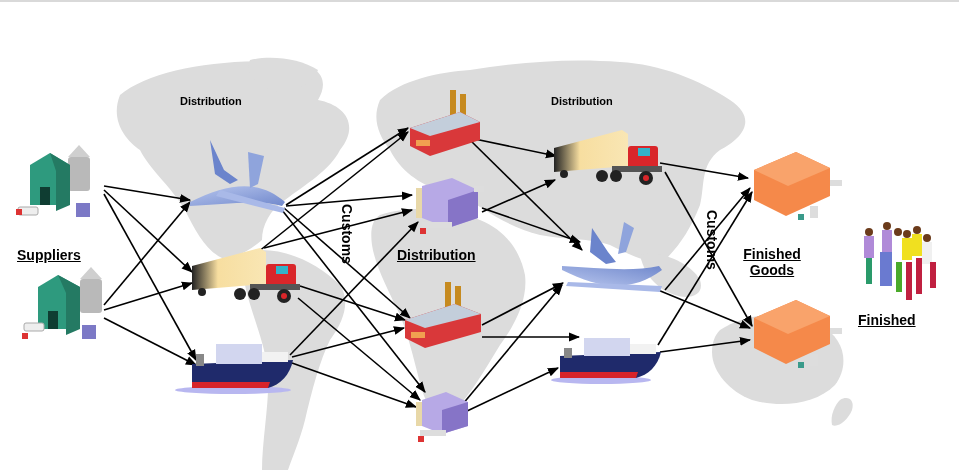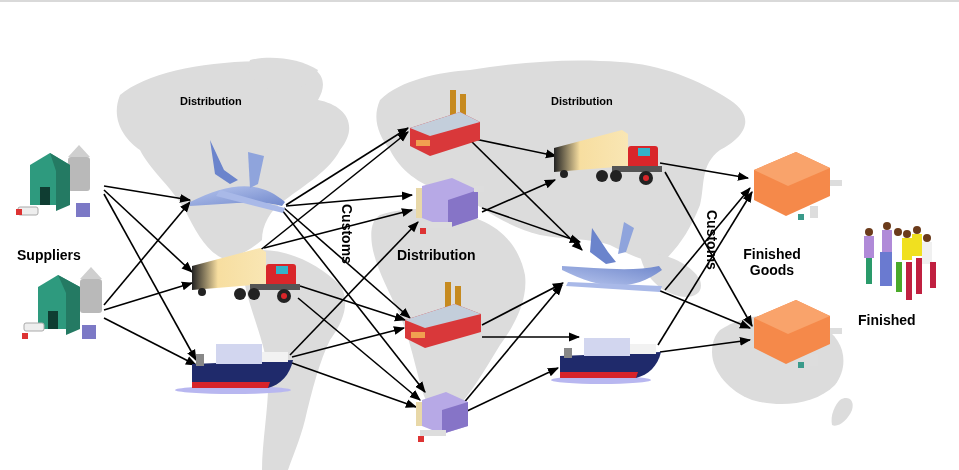--- a/index.html
+++ b/index.html
@@ -2,21 +2,21 @@
 <html><head>
 <meta charset="utf-8">
 <style>
   html, body { margin: 0; padding: 0; background: #ffffff; }
   body { width: 959px; height: 470px; position: relative; overflow: hidden;
          font-family: "Liberation Sans", sans-serif; }
   .topbar { position: absolute; left: 0; top: 0; width: 959px; height: 2px; background: #d9d9d9; }
   svg.stage { position: absolute; left: 0; top: 0; }
   .label { position: absolute; font-weight: bold; color: #000; white-space: nowrap; text-align: center; }
   .stage-title { font-size: 11px; margin-top: 31px; }
-  .node-label { font-size: 14px; }
+  .node-label { font-size: 14px; text-decoration: underline; }
   .vert { position: absolute; font-weight: bold; font-size: 14px; color:#000;
           transform: rotate(90deg); transform-origin: left top; white-space: nowrap; }
 </style>
 </head>
 <body>
 
 <div class="topbar"></div>
 
 <svg class="stage" width="959" height="470" viewBox="0 0 959 470">
   <defs>

